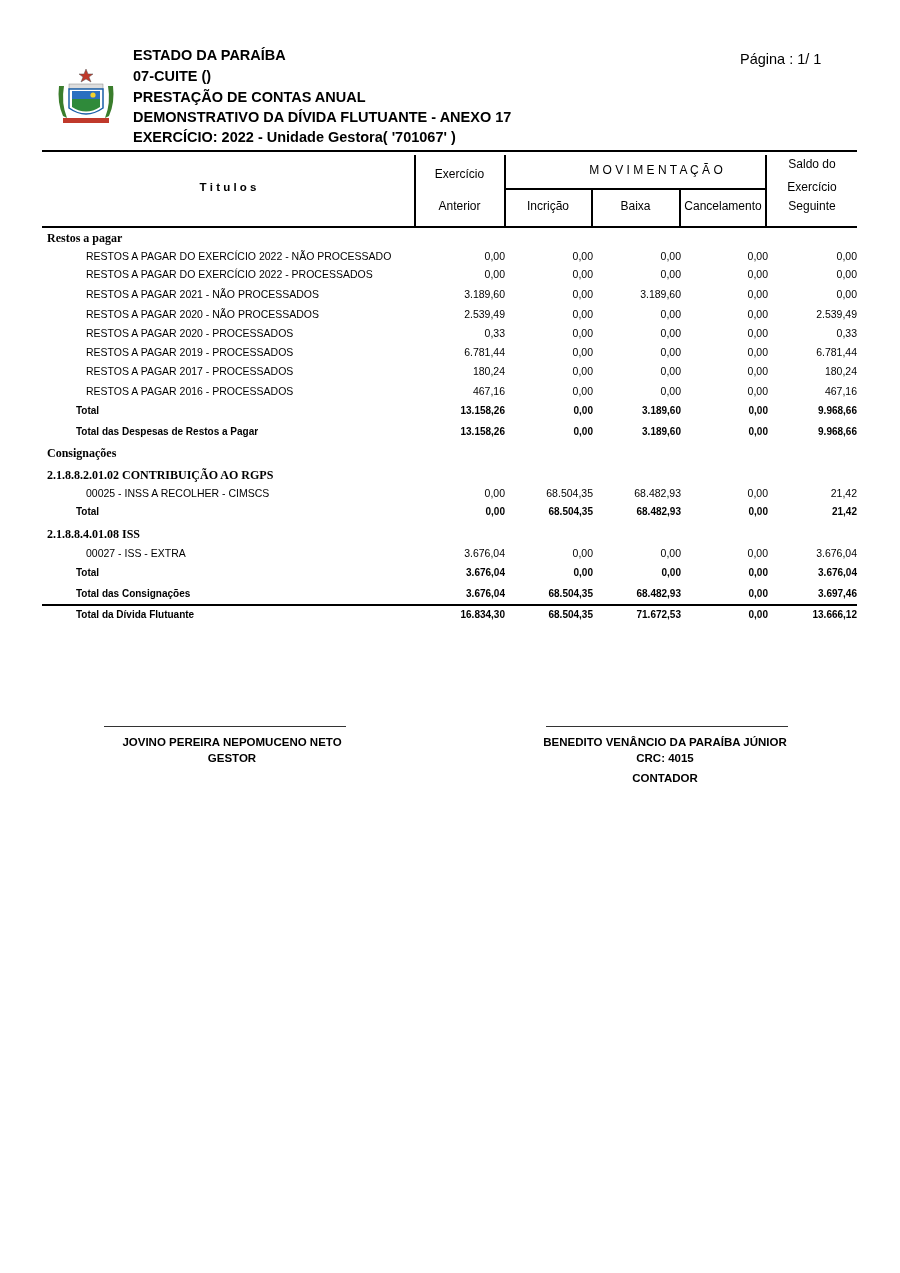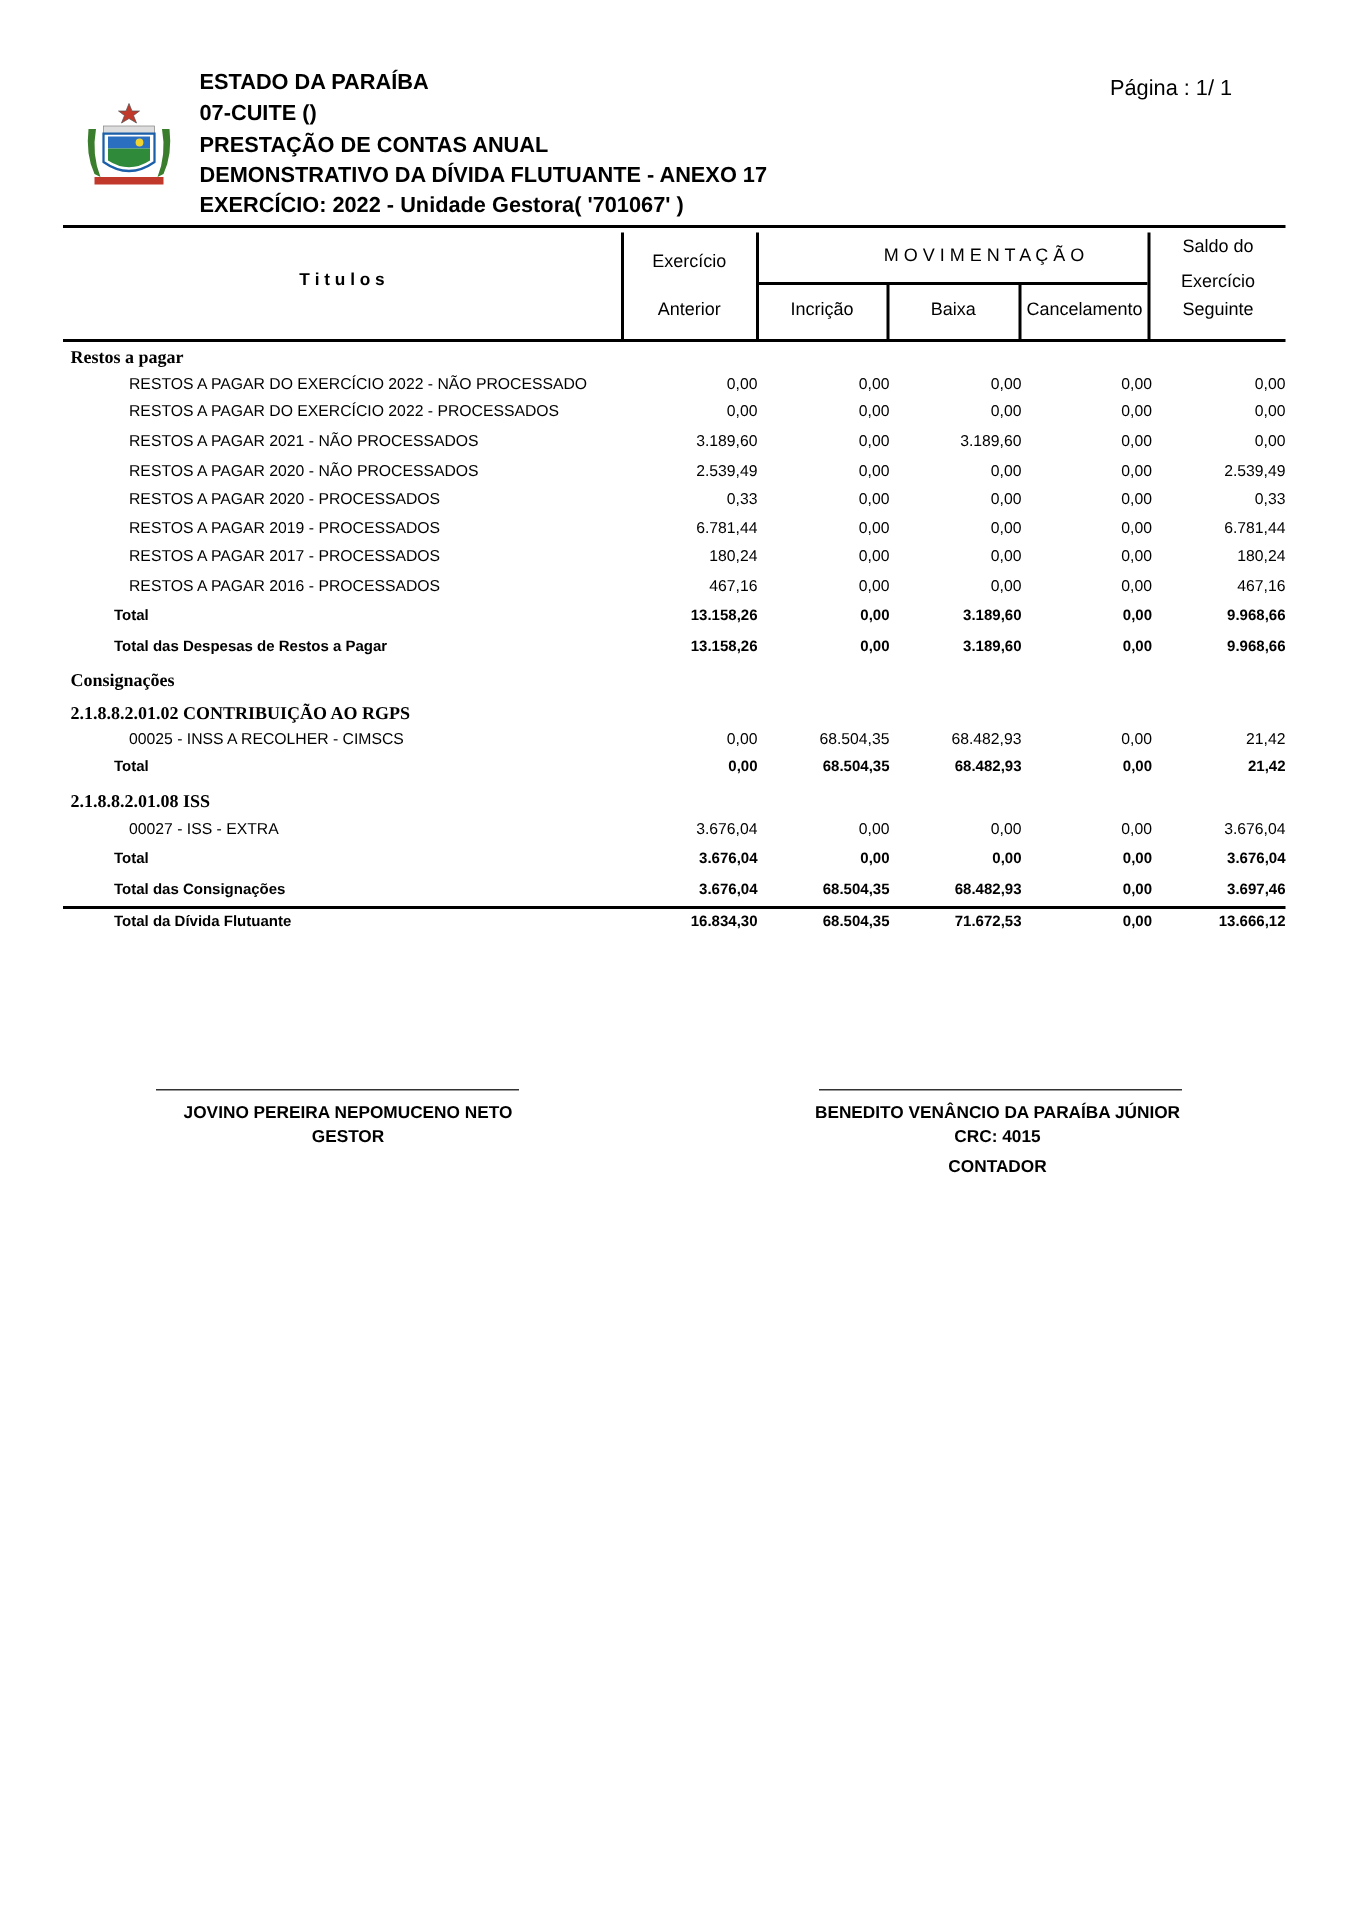--- a/index.html
+++ b/index.html
@@ -167,21 +167,21 @@
 </div>
 <div class="row bold" style="top:506px">
   <span class="lbl">Total</span>
   <span class="c0">0,00</span>
   <span class="c1">68.504,35</span>
   <span class="c2">68.482,93</span>
   <span class="c3">0,00</span>
   <span class="c4">21,42</span>
 </div>
 
-<div class="section" style="top:527px">2.1.8.8.2.01.08 ISS</div>
+<div class="section" style="top:527px">2.1.8.8.4.01.08 ISS</div>
 <div class="row" style="top:547px">
   <span class="lbl">00027 - ISS - EXTRA</span>
   <span class="c0">3.676,04</span>
   <span class="c1">0,00</span>
   <span class="c2">0,00</span>
   <span class="c3">0,00</span>
   <span class="c4">3.676,04</span>
 </div>
 <div class="row bold" style="top:567px">
   <span class="lbl">Total</span>

